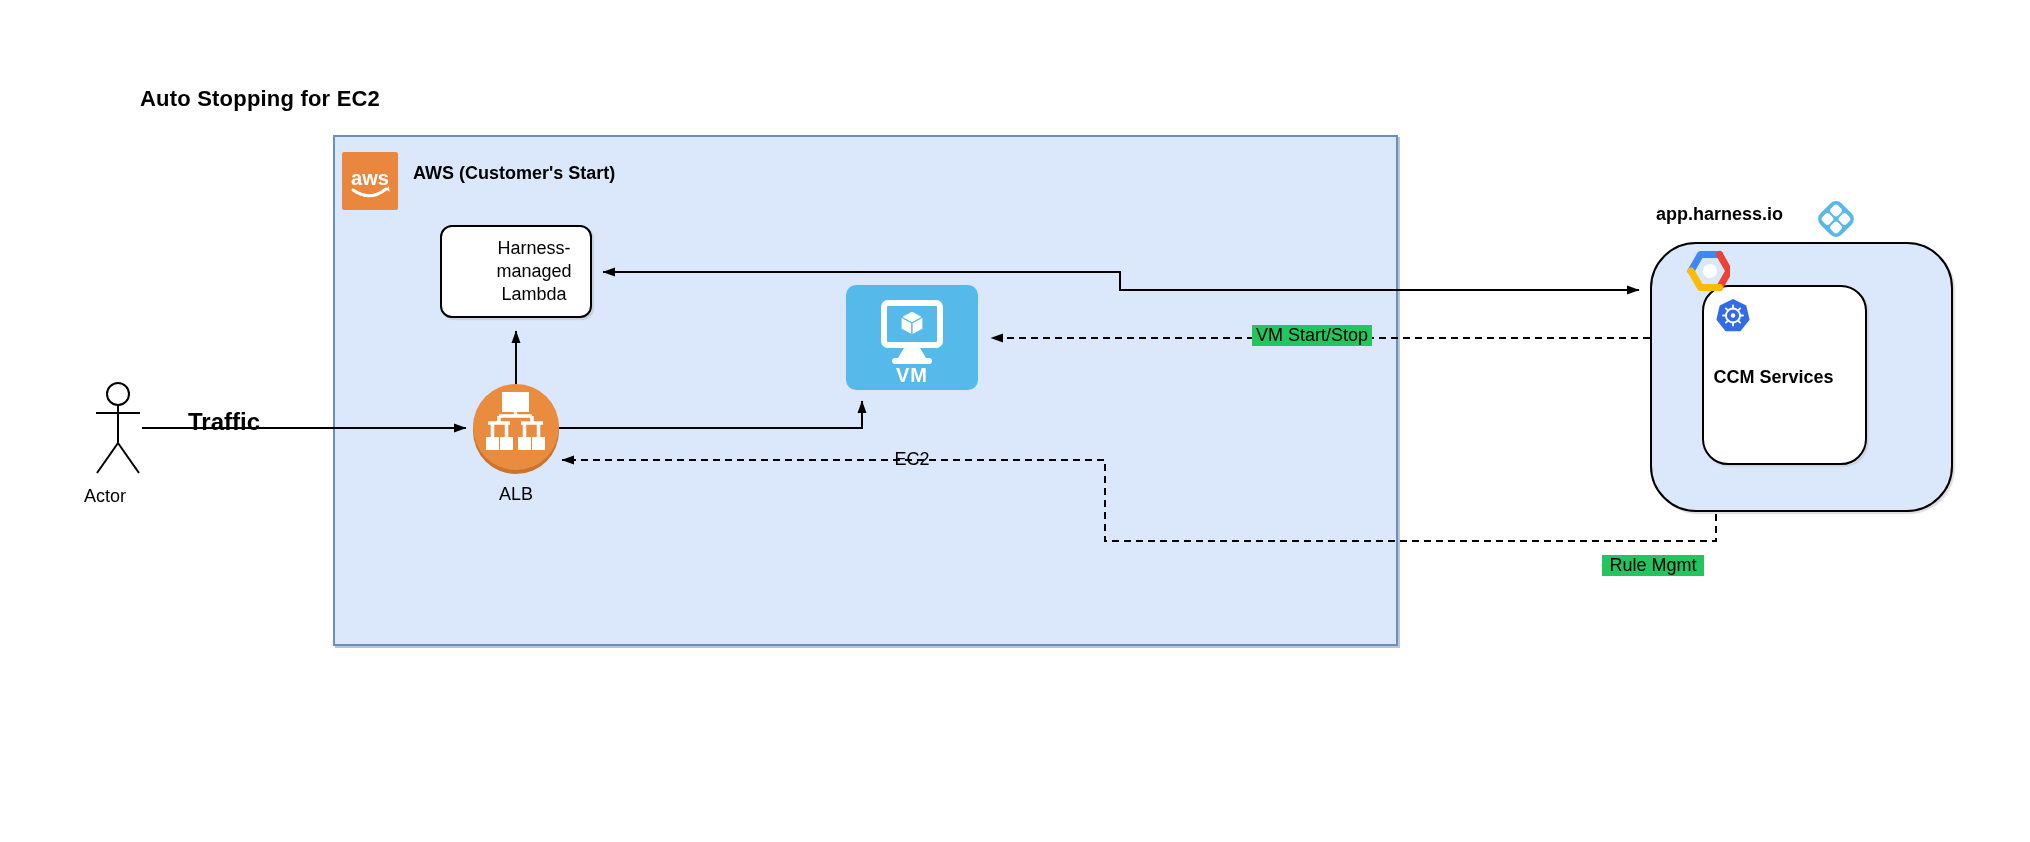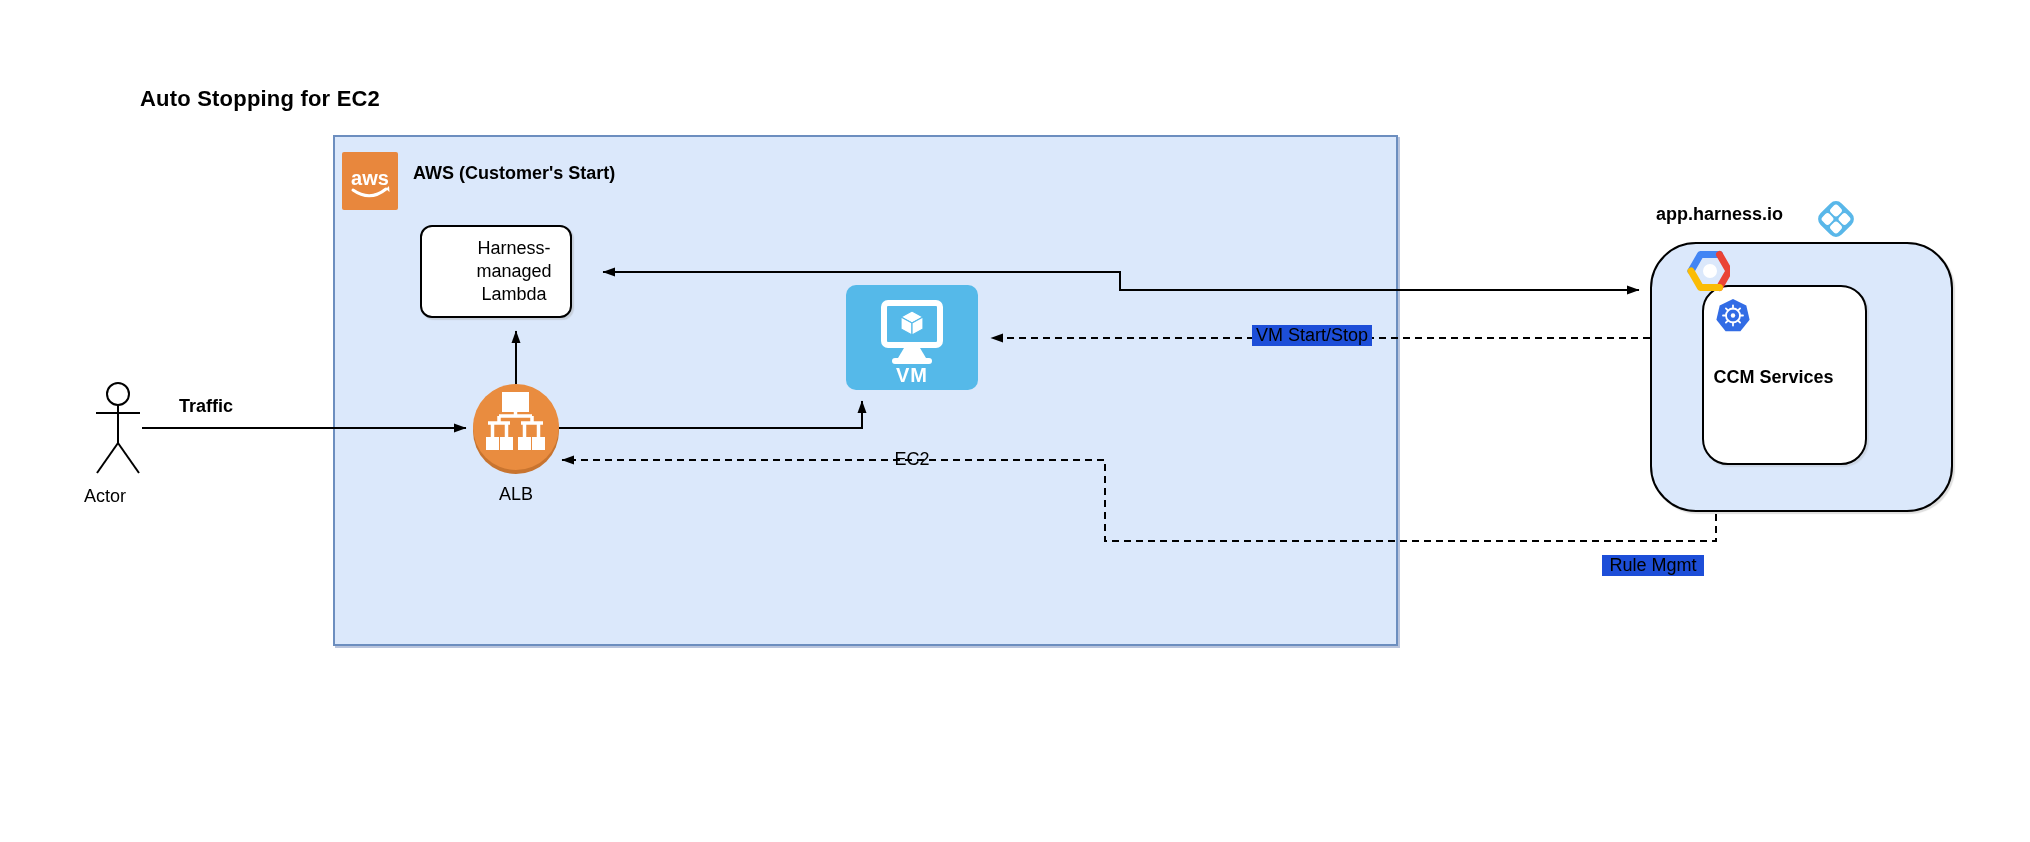--- a/index.html
+++ b/index.html
@@ -15,54 +15,54 @@
   .aws-box{
     left:333px;top:135px;width:1065px;height:511px;
     background:var(--container_fill);border:2px solid var(--container_border);
     box-shadow:2px 2px 0 #b9c4dc;box-sizing:border-box;z-index:1;
   }
   .aws-label{
     left:413px;top:163px;font-size:18px;font-weight:bold;z-index:2;
   }
   
   .lambda-box{
-    left:420px;top:225px;width:152px;height:93px;background:#ffffff;
+    left:440px;top:225px;width:152px;height:93px;background:#ffffff;
     border:2px solid #000;border-radius:12px;box-sizing:border-box;z-index:2;
     display:flex;flex-direction:column;align-items:center;justify-content:center;
     font-size:18px;line-height:23px;text-align:center;
     box-shadow:2px 2px 1px rgba(160,160,160,.35);
     padding-left:36px;
   }
   .vm-box{
     left:846px;top:285px;width:132px;height:105px;border-radius:10px;
     background:var(--vm_blue);z-index:2;
   }
   .node-label{font-size:18px;z-index:2;text-align:center;}
   .ec2-label{left:862px;top:401px;width:100px;margin-top:48px;}
   .alb-label{left:471px;top:484px;width:90px;}
   .actor-label{left:60px;top:486px;width:90px;}
-  .traffic-label{left:179px;top:396px;width:90px;font-weight:bold;font-size:18px;text-align:left;z-index:2;}
+  .traffic-label{left:179px;top:408px;width:90px;font-weight:bold;font-size:24px;text-align:center;z-index:2;}
   
   .harness-title{
     left:1656px;top:204px;width:148px;font-size:18px;font-weight:bold;text-align:left;z-index:2;
   }
   .harness-box{
     left:1650px;top:242px;width:303px;height:270px;background:var(--container_fill);
     border:2px solid #000;border-radius:46px;box-sizing:border-box;z-index:1;
     box-shadow:2px 2px 1px rgba(160,160,160,.35);
   }
   .ccm-box{
     left:1702px;top:285px;width:165px;height:180px;background:#ffffff;
     border:2px solid #000;border-radius:26px;box-sizing:border-box;z-index:2;
     box-shadow:2px 2px 1px rgba(160,160,160,.25);
   }
   .ccm-label{left:1702px;top:367px;width:143px;font-size:18px;text-align:center;z-index:3;font-weight:bold;}
   
   .edge-label{
-    font-size:18px;text-align:center;background:#1d4ed8;padding:0 2px;z-index:6;white-space:nowrap;
+    font-size:18px;text-align:center;background:#22c55e;padding:0 2px;z-index:6;white-space:nowrap;
   }
   .vmss-label{left:1252px;top:325px;width:116px;}
   .rule-label{left:1602px;top:555px;width:98px;}
   .icon{z-index:3;}
   .edges{left:0;top:0;z-index:5;pointer-events:none;}
 </style>
 </head>
 <body>
 
 <div class="canvas">

